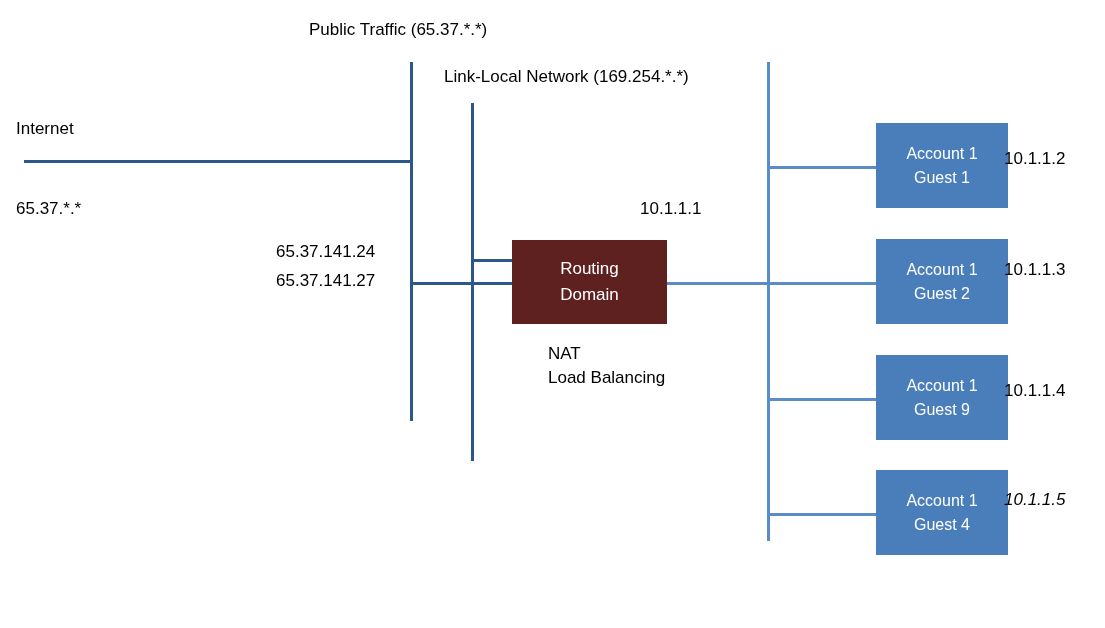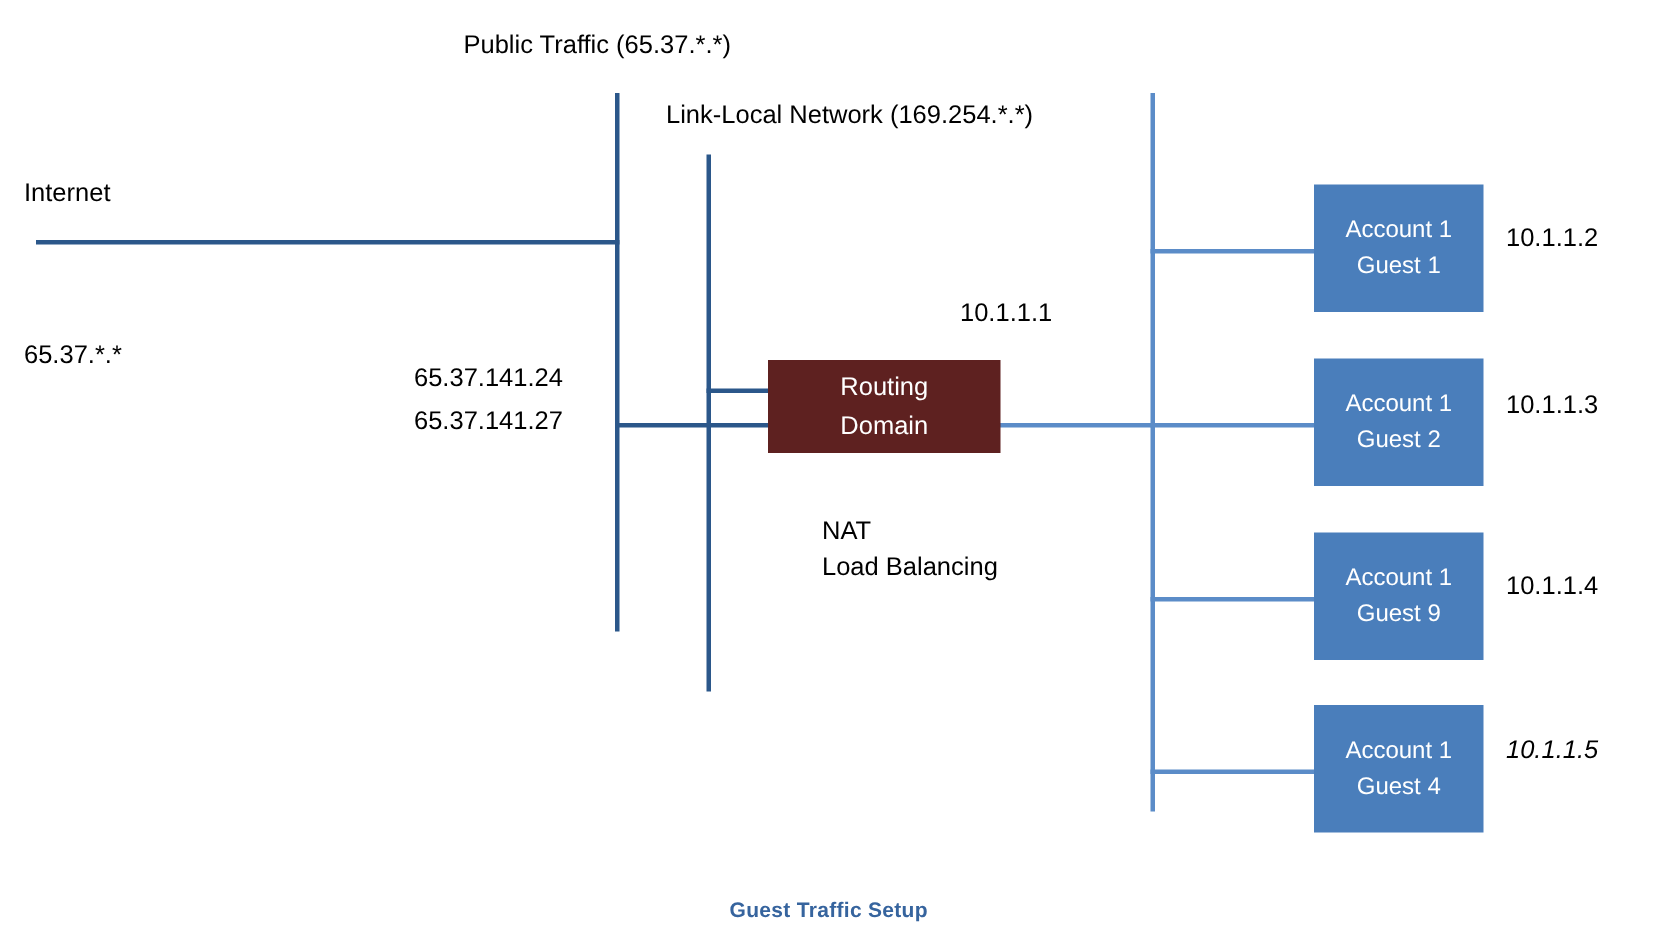--- a/index.html
+++ b/index.html
@@ -39,41 +39,41 @@
   }
   .dark {
     background: #2b578a;
   }
   .mid {
     background: #5b8cc8;
   }
   
   .guest-box {
     position: absolute;
-    width: 113px;
+    width: 132px;
     height: 85px;
     background: #4a7ebb;
     color: #ffffff;
     display: flex;
     flex-direction: column;
     align-items: center;
     justify-content: center;
     font-size: 16px;
     line-height: 1.5;
   }
   .guest-box span {
     display: block;
     text-align: center;
   }
   .router-box {
     position: absolute;
     left: 512px;
     top: 240px;
     width: 155px;
-    height: 62px;
+    height: 84px;
     background: #5e2120;
     color: #ffffff;
     display: flex;
     flex-direction: column;
     align-items: center;
     justify-content: center;
     font-size: 17px;
     line-height: 1.55;
   }
   .router-box span {
@@ -97,21 +97,21 @@
 
 <div id="canvas">
 
   <div class="lbl" style="left:309px; top:19px;">Public Traffic (65.37.*.*)</div>
 
   <div class="lbl" style="left:444px; top:66px;">Link-Local Network (169.254.*.*)</div>
 
 
   <div class="lbl" style="left:16px; top:118px;">Internet</div>
 
-  <div class="lbl" style="left:16px; top:198px;margin-top:28px;">65.37.*.*</div>
+  <div class="lbl" style="left:16px; top:198px;">65.37.*.*</div>
 
   <div class="lbl" style="left:276px; top:241px;">65.37.141.24</div>
 
   <div class="lbl" style="left:276px; top:270px;">65.37.141.27</div>
 
   <div class="lbl" style="left:604px; top:198px;margin-left:36px;">10.1.1.1</div>
 
   <div class="lbl" style="left:548px; top:343px;">NAT</div>
   <div class="lbl" style="left:548px; top:367px;">Load Balancing</div>
 
@@ -156,15 +156,14 @@
     <span>Guest 9</span>
   </div>
   <div class="lbl" style="left:1004px; top:380px;">10.1.1.4</div>
 
   <div class="guest-box" style="left:876px; top:470px;">
     <span>Account 1</span>
     <span>Guest 4</span>
   </div>
   <div class="lbl" style="left:1004px; top:489px;font-style:italic;">10.1.1.5</div>
 
-  <div class="caption">Guest Traffic Setup</div>
 
 </div>
 
 </body></html>

